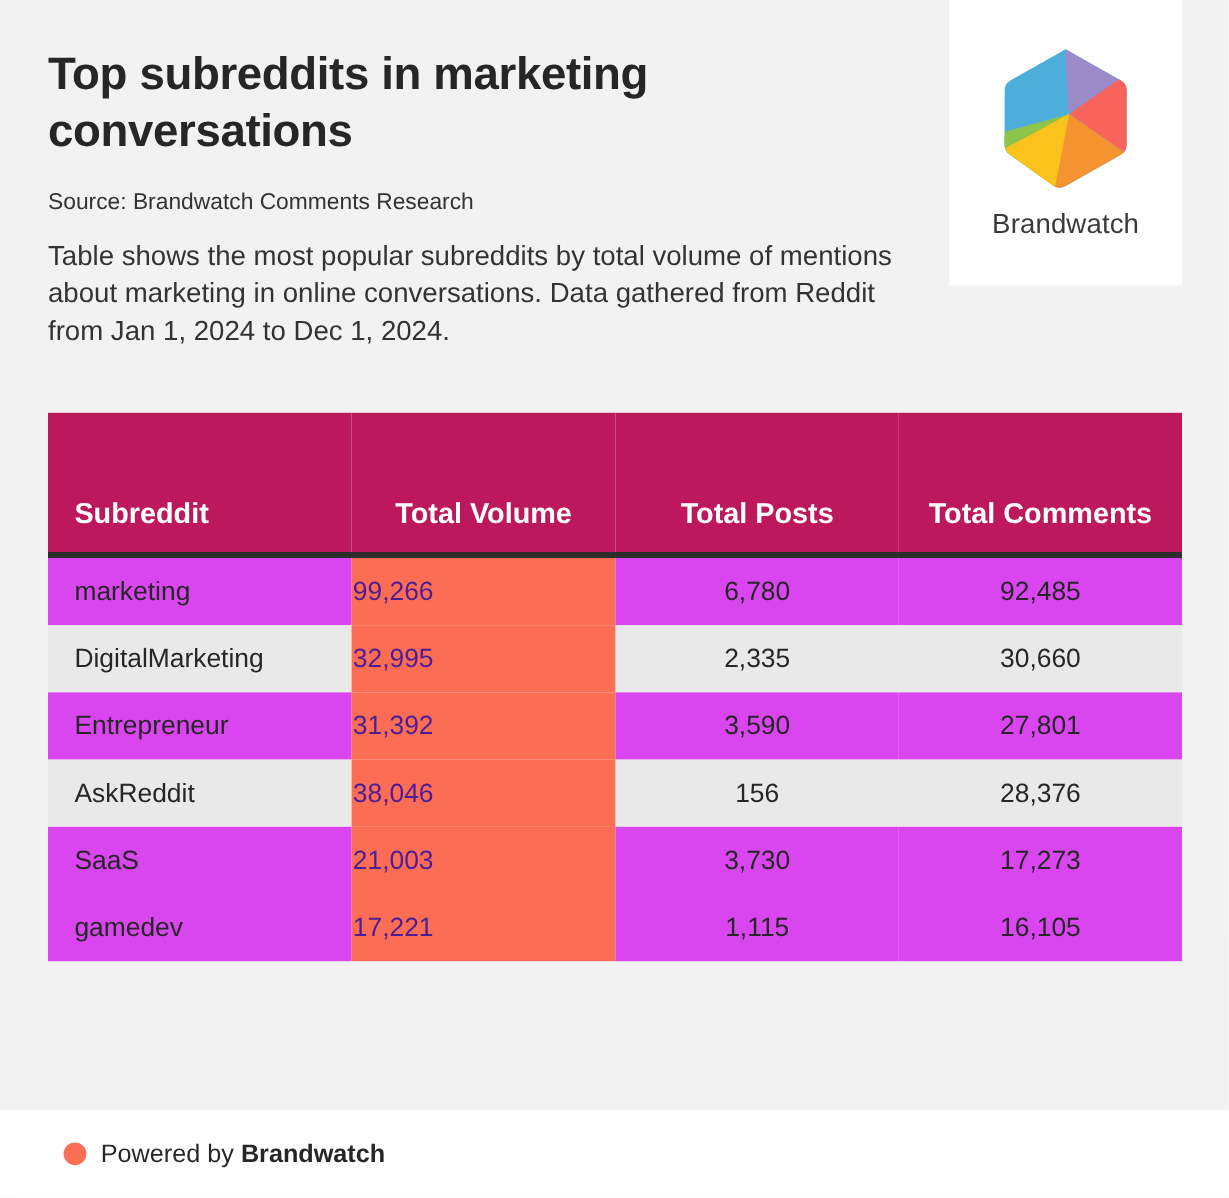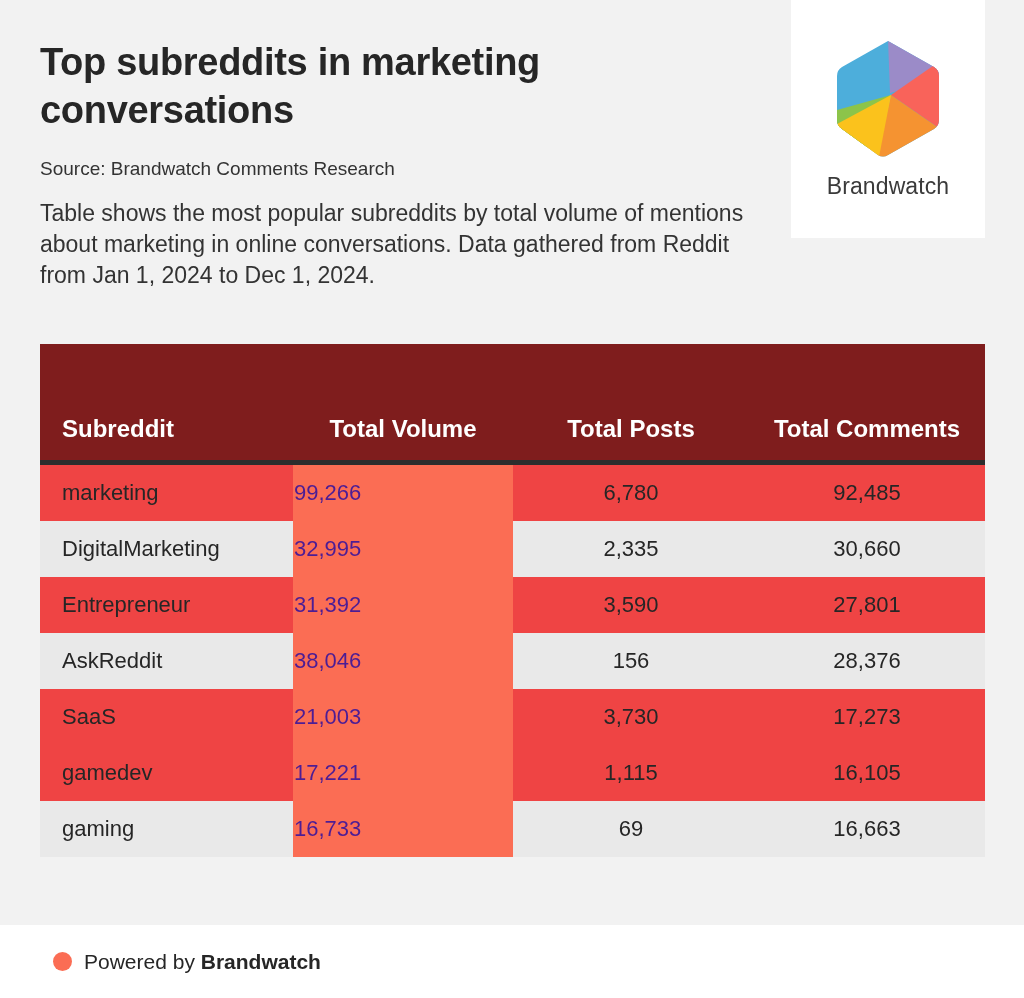--- a/index.html
+++ b/index.html
@@ -98,21 +98,21 @@
     border-collapse: collapse;
     width: 945px;
     table-layout: fixed;
   }
   table.data col.c0 { width: 253px; }
   table.data col.c1 { width: 220px; }
   table.data col.c2 { width: 236px; }
   table.data col.c3 { width: 236px; }
 
   thead tr {
-    background: #7f1d1d;
+    background: #be185d;
     margin-left: 20px;
   }
   thead th {
     height: 100px;
     vertical-align: bottom;
     padding: 0 0 16px 0;
     color: #ffffff;
     font-size: 24px;
     font-weight: 700;
     line-height: 30px;
@@ -126,21 +126,21 @@
     text-align: center;
   }
 
   tbody tr td {
     height: 54px;
     font-size: 22px;
     color: #262626;
     vertical-align: middle;
     border: none;
   }
-  tbody tr.odd td  { background: #ef4444; }
+  tbody tr.odd td  { background: #d946ef; }
   tbody tr.even td { background: #e9e9e9; }
 
   tbody td.label {
     text-align: left;
     padding-left: 22px;
   }
   tbody td.num {
     text-align: center;
   }
   tbody td.highlight {
@@ -260,26 +260,20 @@
           <td class="highlight">21,003</td>
           <td class="num">3,730</td>
           <td class="num">17,273</td>
         </tr>
         <tr class="odd">
           <td class="label">gamedev</td>
           <td class="highlight">17,221</td>
           <td class="num">1,115</td>
           <td class="num">16,105</td>
         </tr>
-        <tr class="even">
-          <td class="label">gaming</td>
-          <td class="highlight">16,733</td>
-          <td class="num">69</td>
-          <td class="num">16,663</td>
-        </tr>
       </tbody>
     </table>
   </div>
 
   <div class="footer">
     <div class="footer-inner">
       <span class="footer-dot"></span>
       <span class="footer-text"><span>Powered by </span><b>Brandwatch</b></span>
     </div>
   </div>

